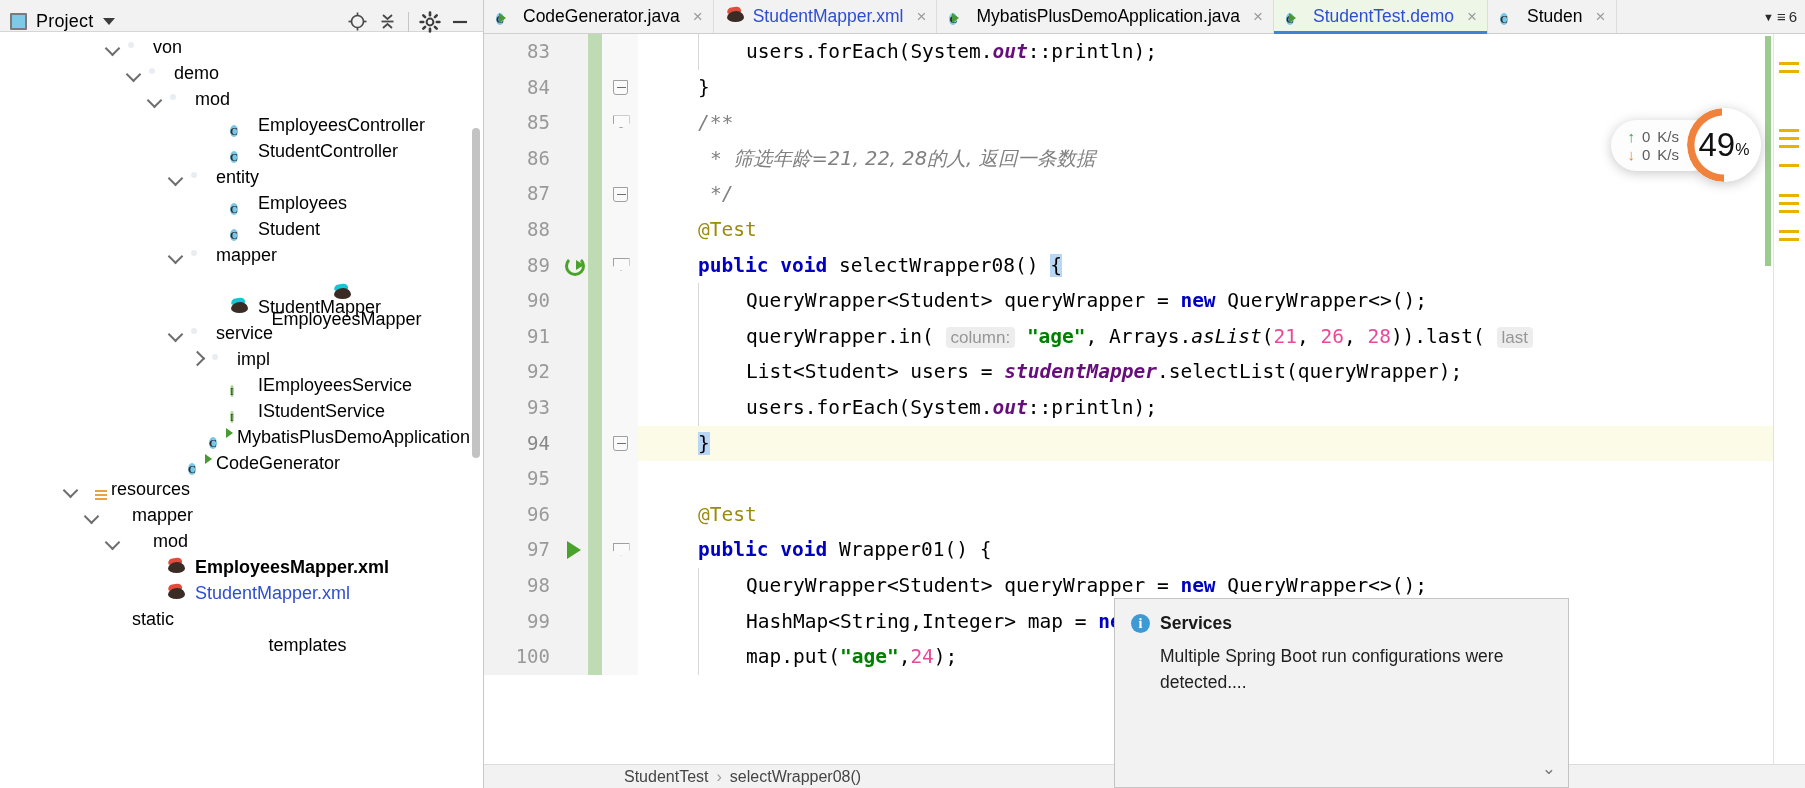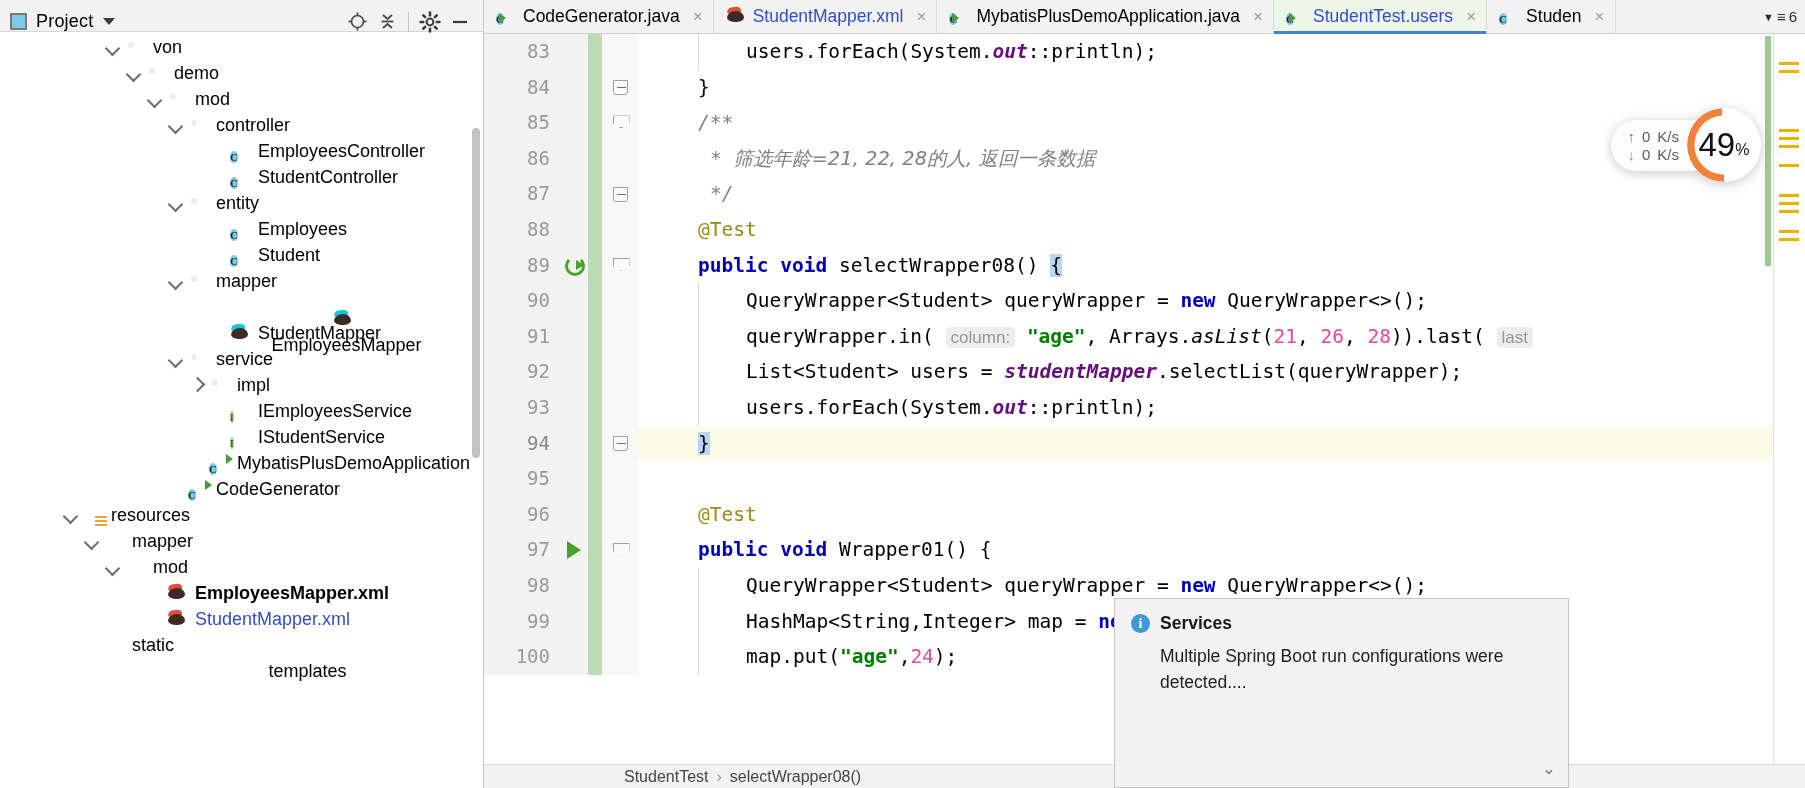--- a/index.html
+++ b/index.html
@@ -340,25 +340,20 @@
         <div class="tnode" style="padding-left: 126px;">
           <span class="arrow down"></span>
           <span class="ico"><span class="ico-folder"></span></span>
           <span class="lbl">demo</span>
         </div>
         <div class="tnode" style="padding-left: 147px;">
           <span class="arrow down"></span>
           <span class="ico"><span class="ico-folder"></span></span>
           <span class="lbl">mod</span>
         </div>
-        <div class="tnode" style="padding-left: 168px;">
-          <span class="arrow down"></span>
-          <span class="ico"><span class="ico-folder"></span></span>
-          <span class="lbl">controller</span>
-        </div>
         <div class="tnode" style="padding-left: 210px;">
           <span class="arrow"></span>
           <span class="ico"><span class="ico-class">C</span></span>
           <span class="lbl">EmployeesController</span>
         </div>
         <div class="tnode" style="padding-left: 210px;">
           <span class="arrow"></span>
           <span class="ico"><span class="ico-class">C</span></span>
           <span class="lbl">StudentController</span>
         </div>
@@ -474,21 +469,21 @@
           <span class="tab-label link">StudentMapper.xml</span>
           <span class="tab-close">×</span>
         </div>
         <div class="tab">
           <span class="tab-ico"><span class="ico-class runnable" style="position:relative">C</span></span>
           <span class="tab-label">MybatisPlusDemoApplication.java</span>
           <span class="tab-close">×</span>
         </div>
         <div class="tab active">
           <span class="tab-ico"><span class="ico-class runnable" style="position:relative">C</span></span>
-          <span class="tab-label link">StudentTest.users</span>
+          <span class="tab-label link">StudentTest.demo</span>
           <span class="tab-close">×</span>
         </div>
         <div class="tab">
           <span class="tab-ico"><span class="ico-class" style="position:relative">C</span></span>
           <span class="tab-label">Studen</span>
           <span class="tab-close">×</span>
         </div>
         <div id="tabs-overflow">
           <span style="font-size:11px">▼</span>
           <span>≡</span>

